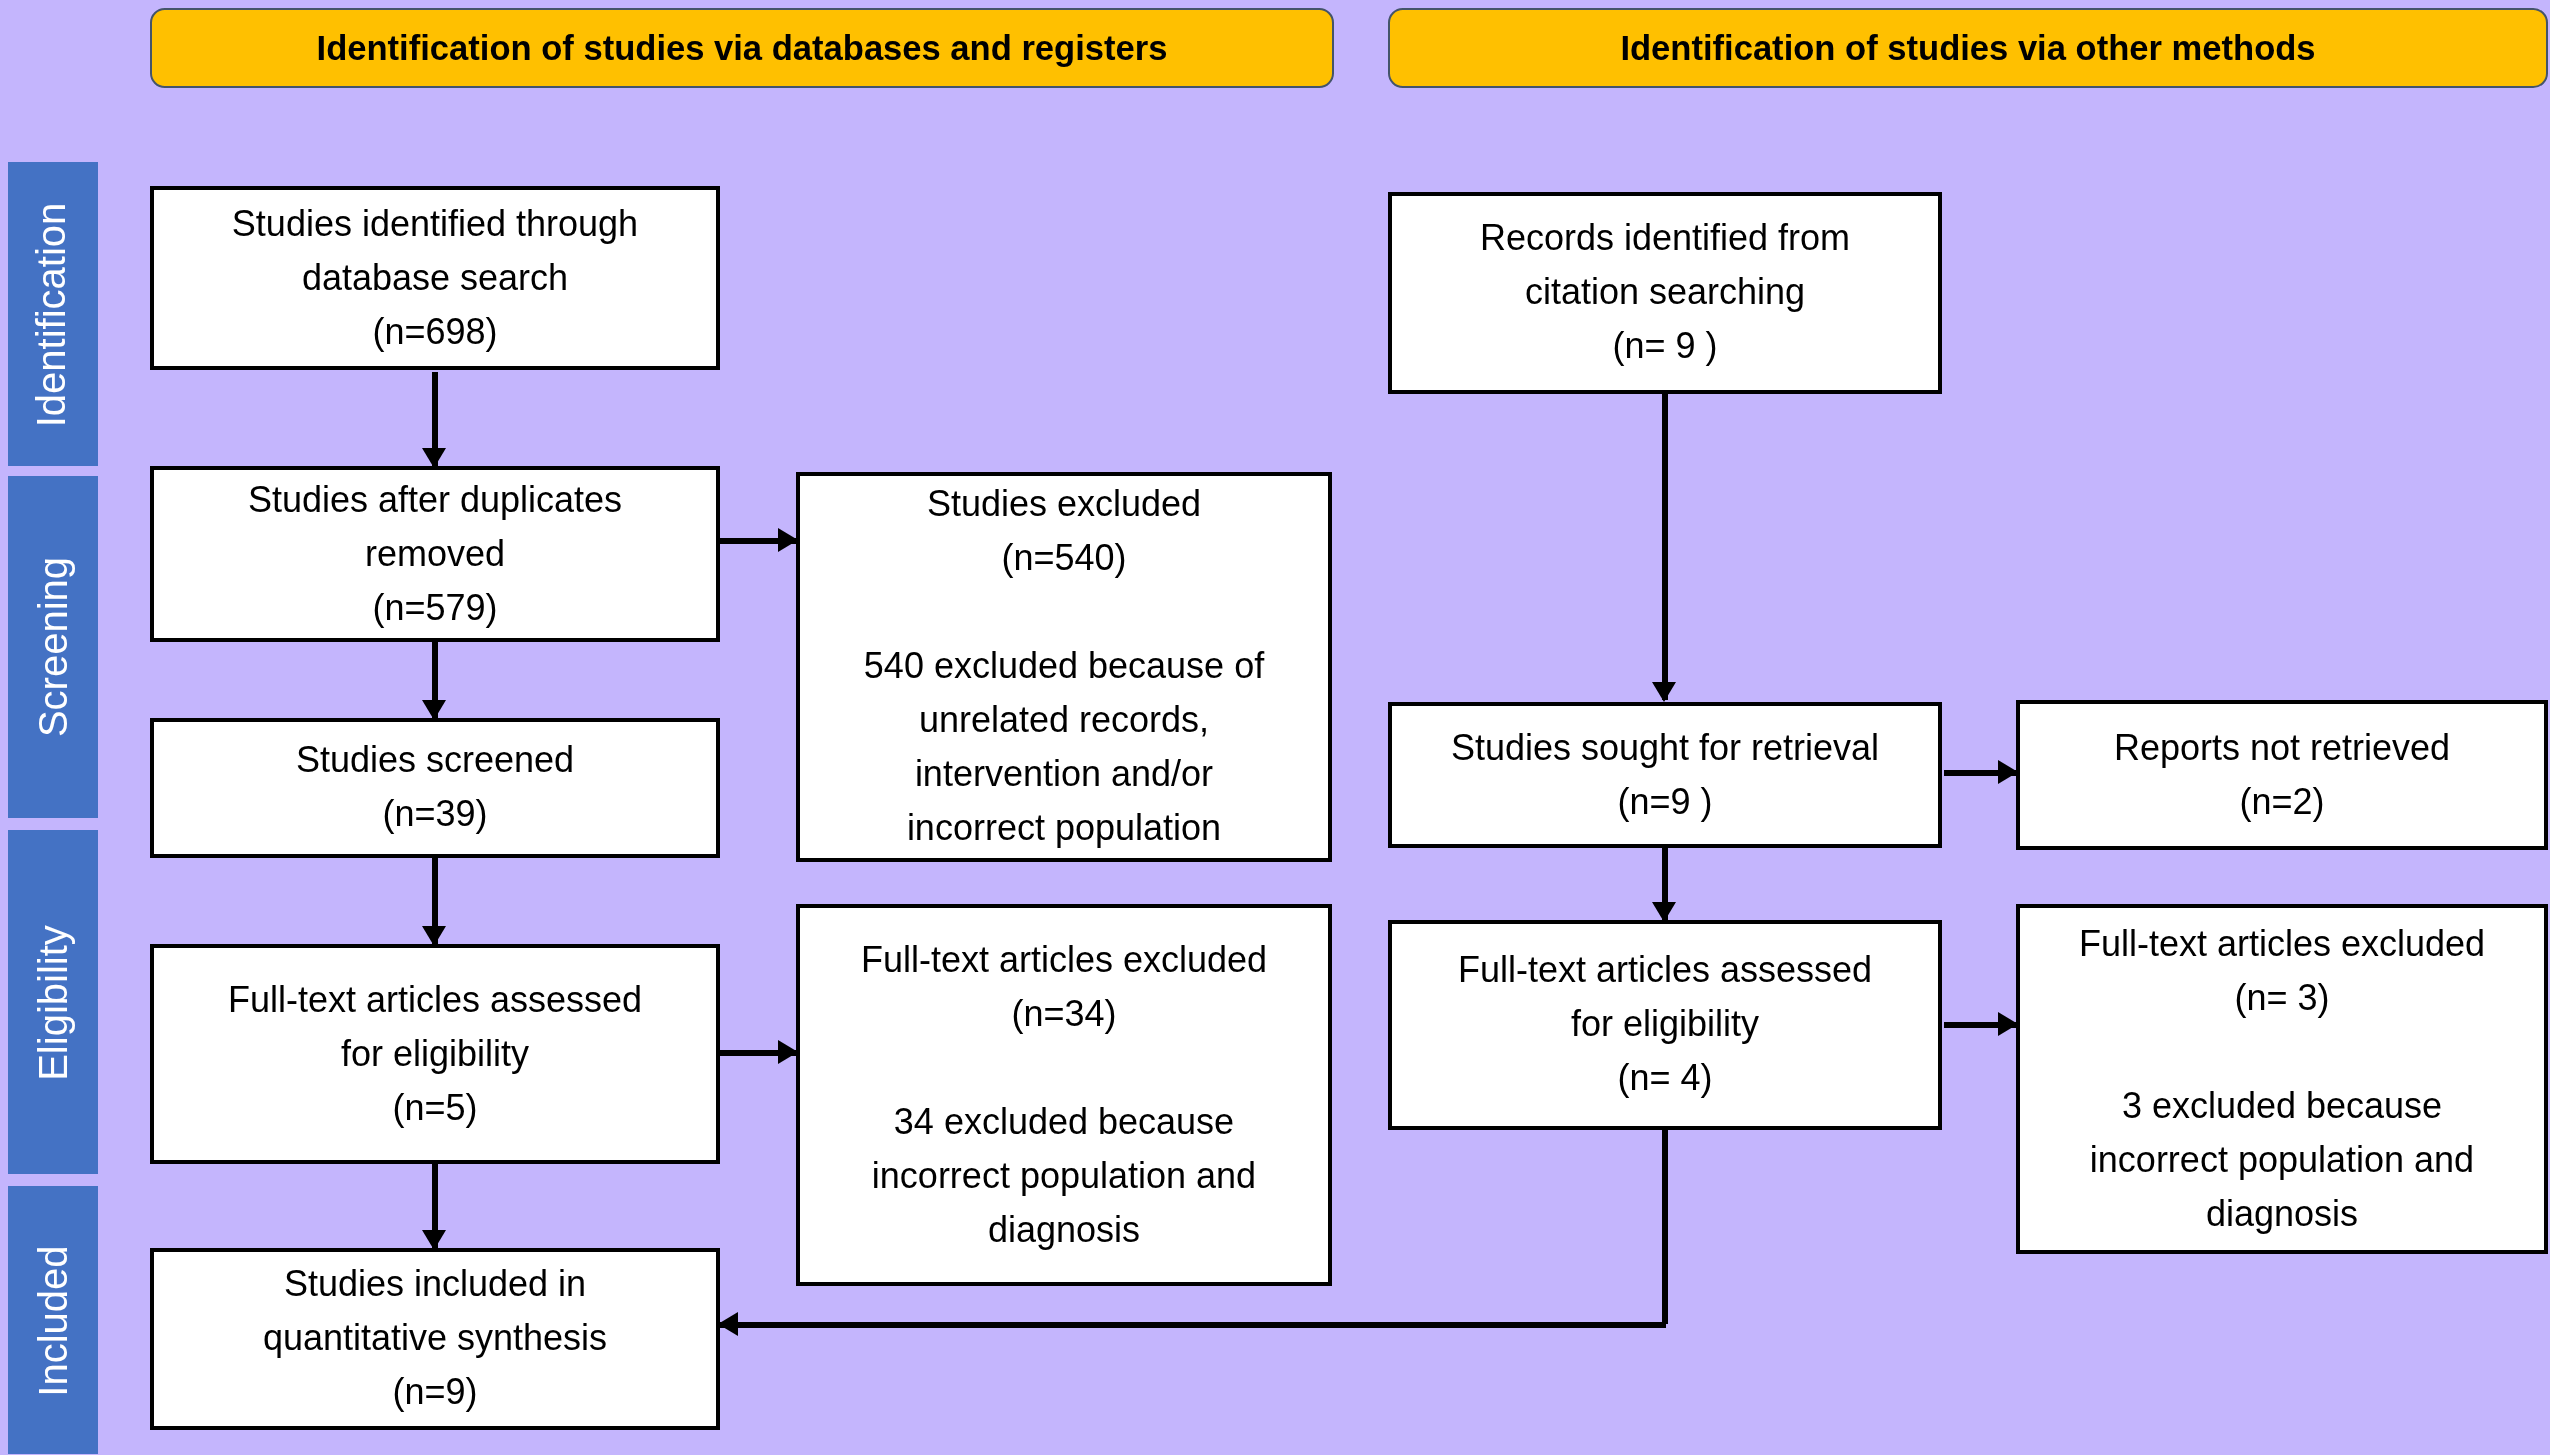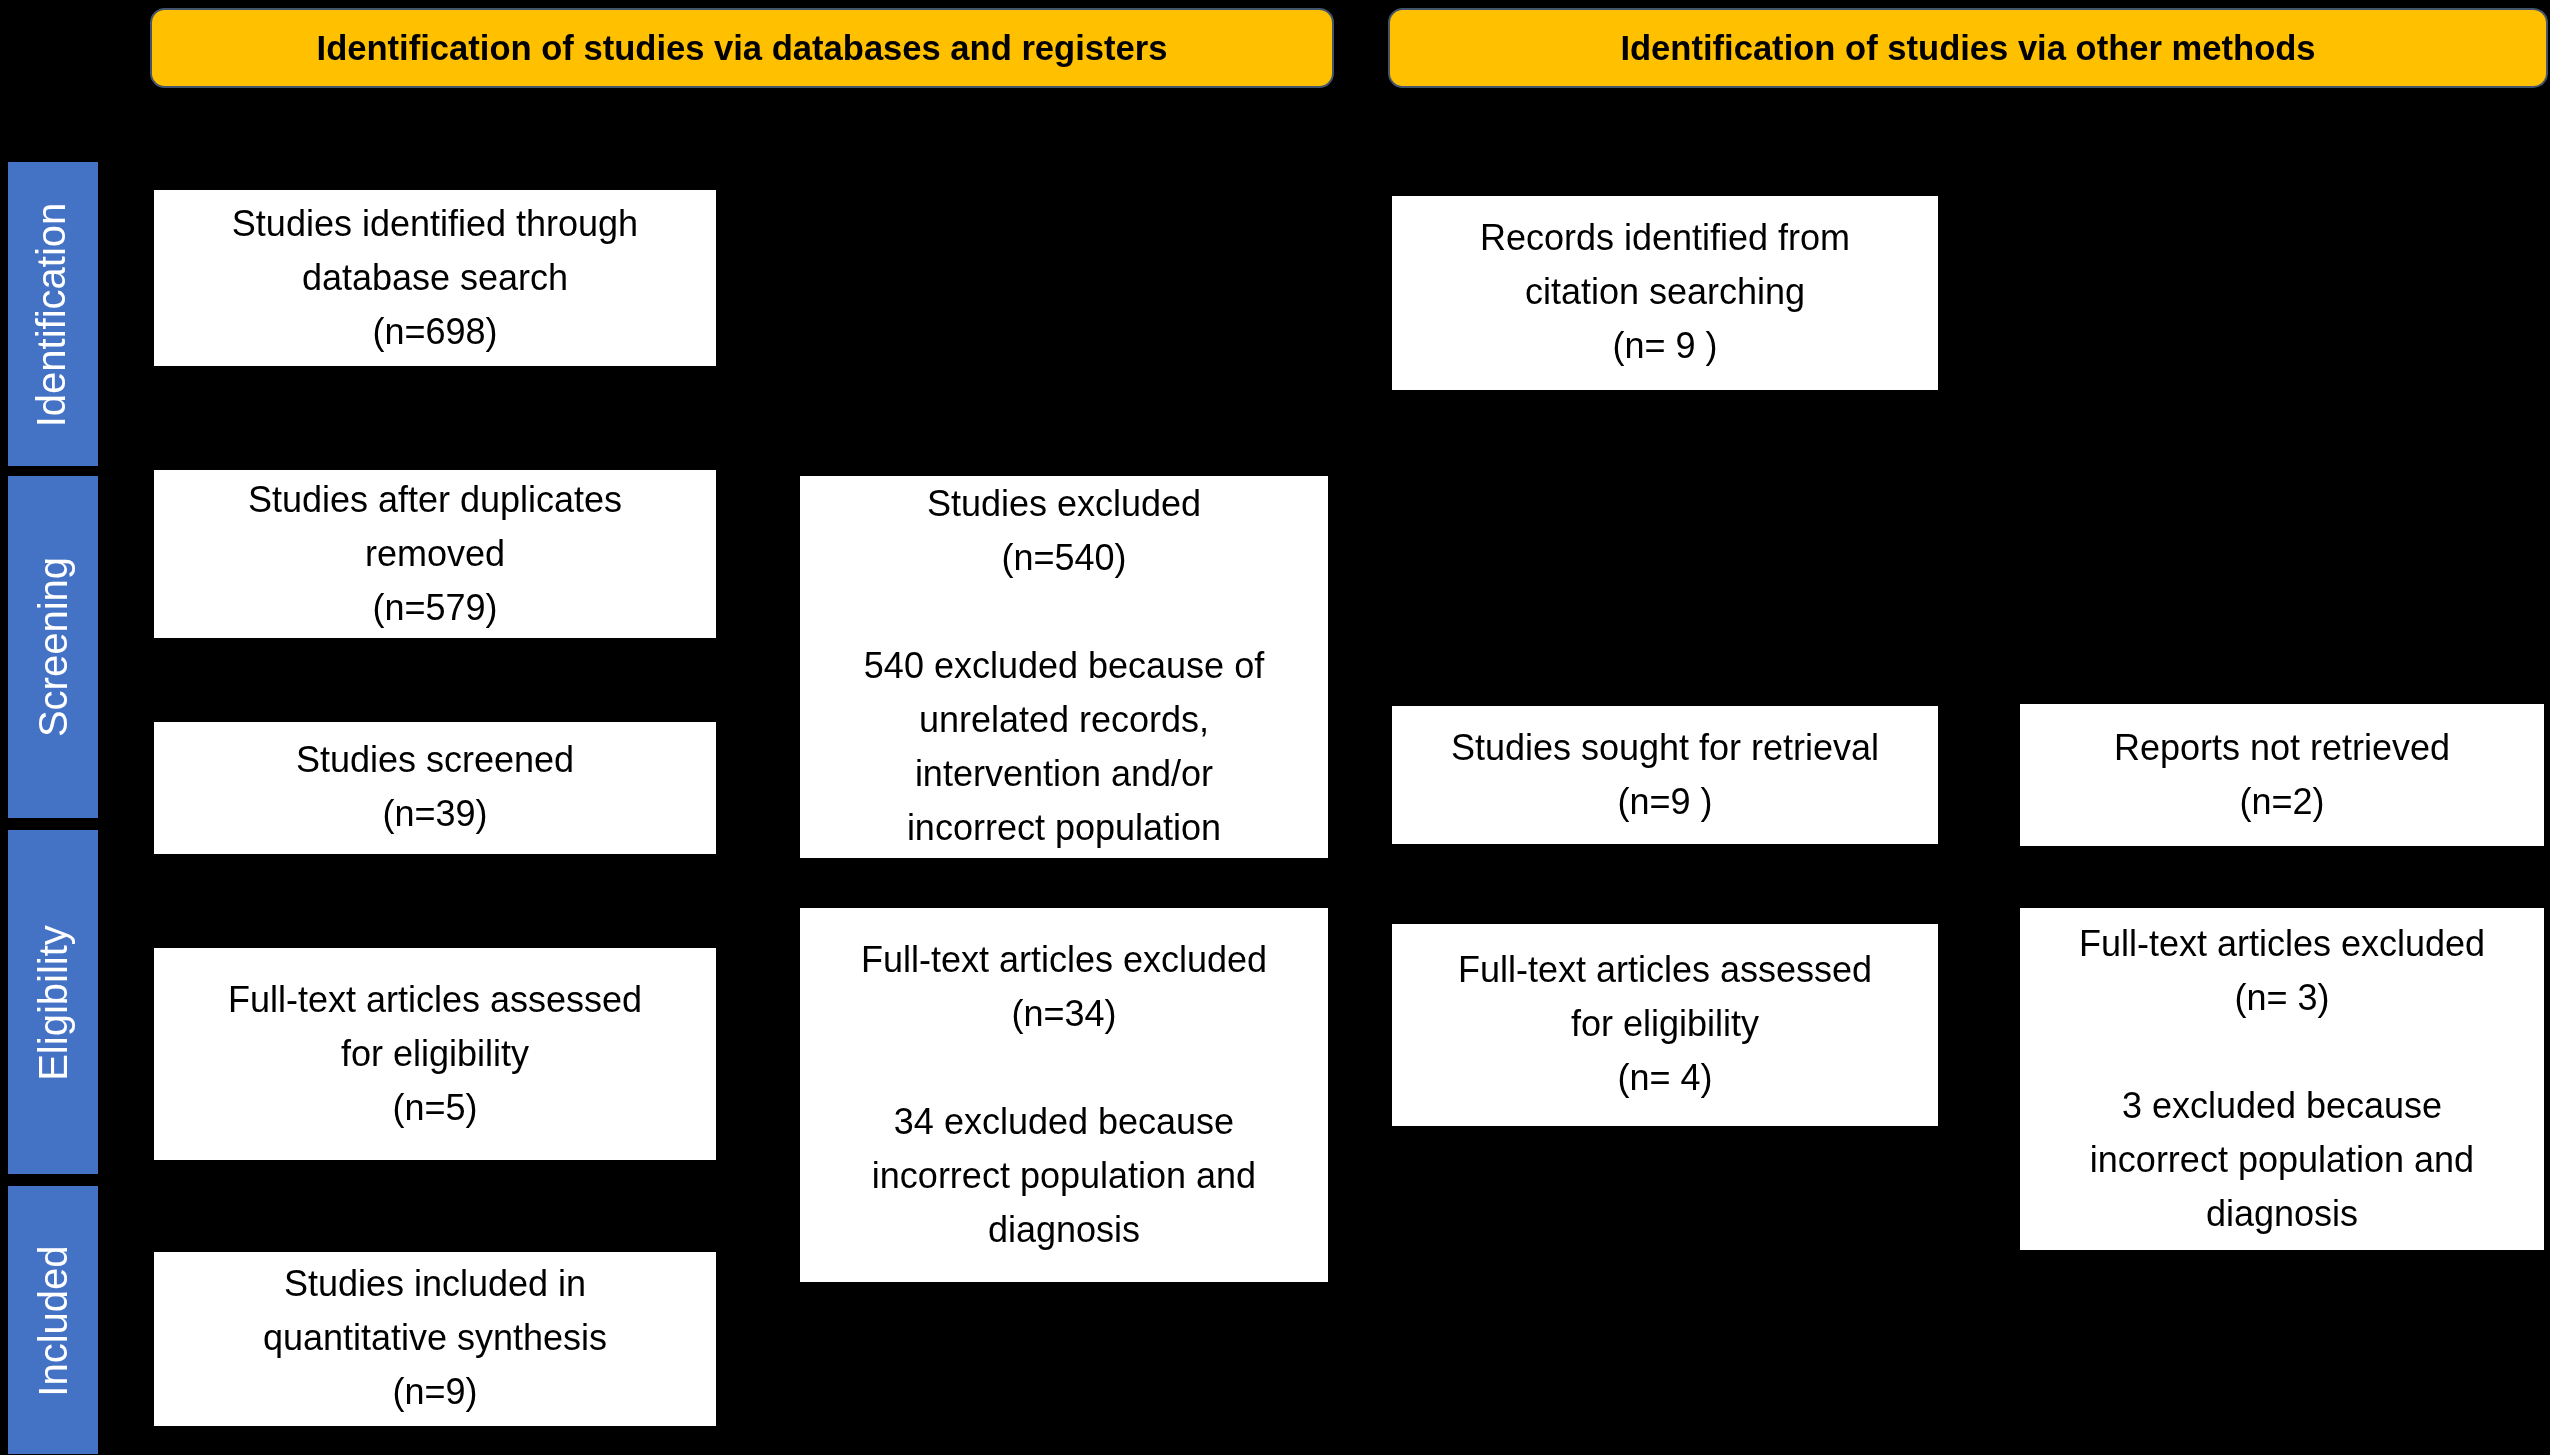--- a/index.html
+++ b/index.html
@@ -1,16 +1,16 @@
 <!DOCTYPE html>
 <html style="font-size:13px"><head>
 <meta charset="utf-8">
 <style>
   html,body{margin:0;padding:0;background:#ffffff;}
-  .stage{position:relative;width:2550px;height:1456px;overflow:hidden;background:#000000;}
+  .stage{position:relative;width:2550px;height:1456px;overflow:hidden;background:#c4b5fd;}
   .canvas{position:absolute;left:0;top:0;width:1275px;height:728px;
           transform:scale(2);transform-origin:0 0;
           font-family:"Liberation Sans",sans-serif;color:#000;}
 
   .hdr{position:absolute;display:flex;align-items:center;justify-content:center;
        background:#FFC000;border:1.6px solid #44546A;border-radius:7.4px;
        font-size:17.3px;font-weight:bold;text-align:center;box-sizing:border-box;}
 
   .stagebar{position:absolute;background:#4472C4;display:flex;align-items:center;justify-content:center;}
   .stagebar span{transform:rotate(-90deg);white-space:nowrap;color:#fff;font-size:20px;}

